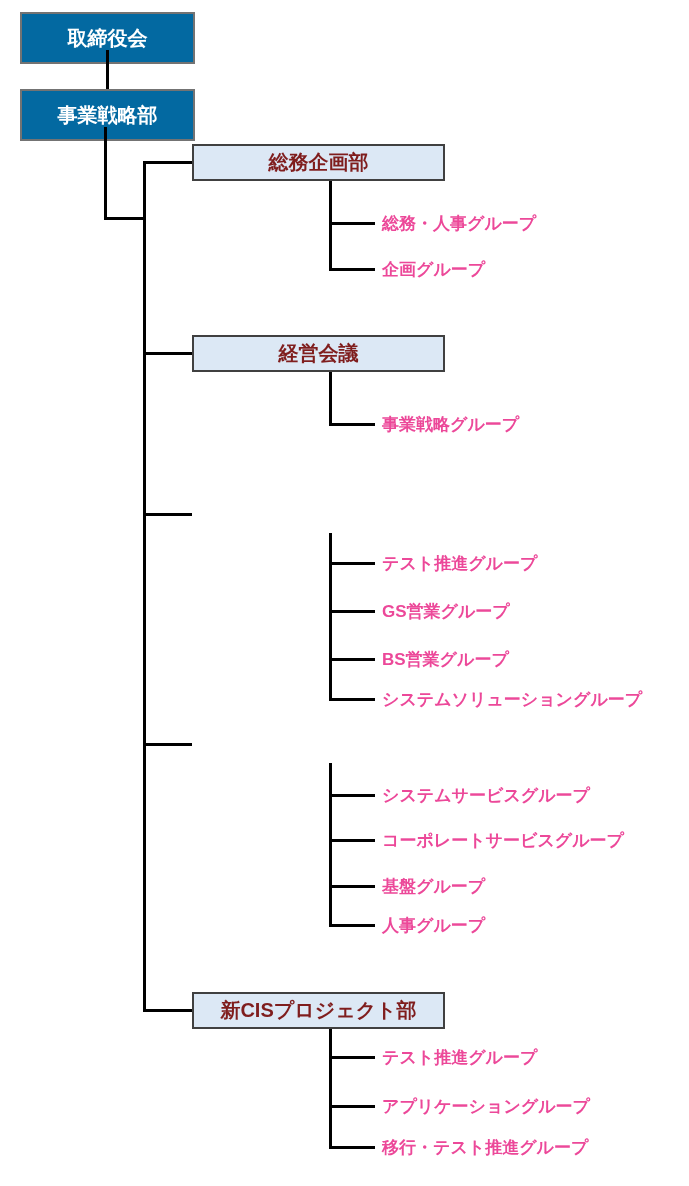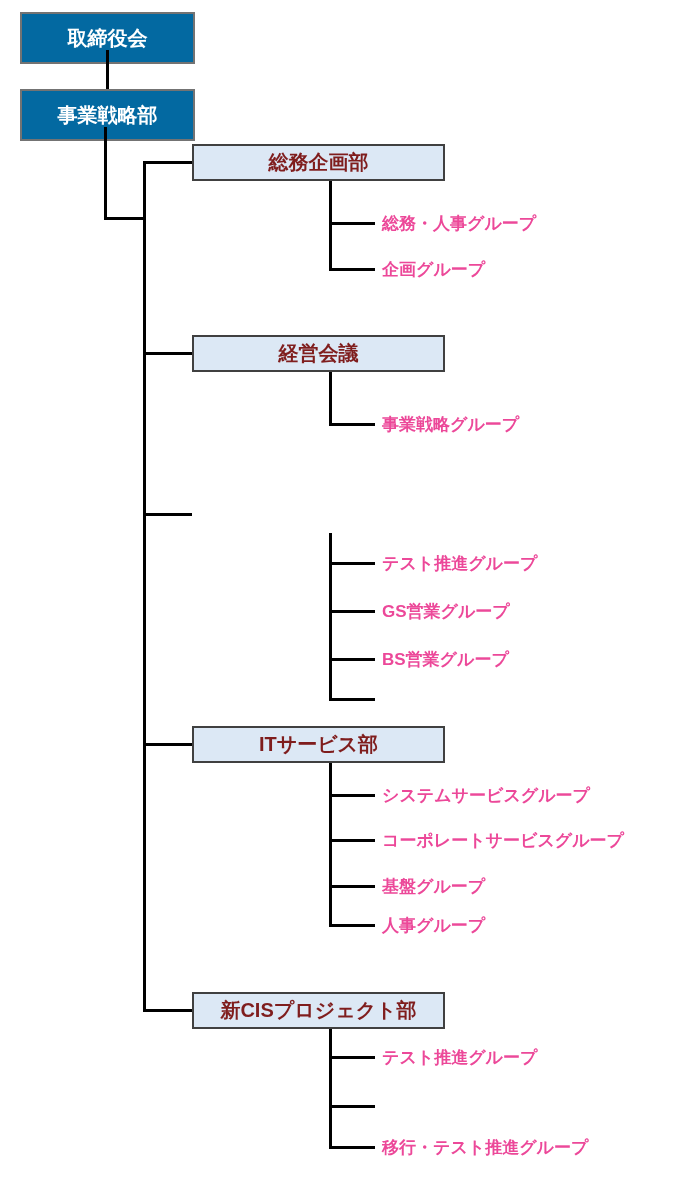--- a/index.html
+++ b/index.html
@@ -80,23 +80,20 @@
   <div class="hline" style="left:143px;top:513px;width:49px"></div>
   <div class="hline" style="left:143px;top:743px;width:49px"></div>
   <div class="hline" style="left:143px;top:1009px;width:49px"></div>
 
   <div class="box dept" style="left:192px;top:144px">
     <span>総務企画部</span>
   </div>
   <div class="box dept" style="left:192px;top:335px">
     <span>経営会議</span>
   </div>
-  <div class="box dept" style="left:192px;top:726px">
-    <span>ITサービス部</span>
-  </div>
   <div class="box dept" style="left:192px;top:992px">
     <span>新CISプロジェクト部</span>
   </div>
 
   <div class="vline" style="left:329px;top:181px;height:90px"></div>
   <div class="hline" style="left:329px;top:222px;width:46px"></div>
   <div class="hline" style="left:329px;top:268px;width:46px"></div>
   <div class="glabel" style="left:382px;top:213px">総務・人事グループ</div>
   <div class="glabel" style="left:382px;top:259px">企画グループ</div>
 
@@ -105,31 +102,33 @@
   <div class="glabel" style="left:382px;top:414px">事業戦略グループ</div>
 
   <div class="vline" style="left:329px;top:533px;height:168px"></div>
   <div class="hline" style="left:329px;top:562px;width:46px"></div>
   <div class="hline" style="left:329px;top:610px;width:46px"></div>
   <div class="hline" style="left:329px;top:658px;width:46px"></div>
   <div class="hline" style="left:329px;top:698px;width:46px"></div>
   <div class="glabel" style="left:382px;top:553px">テスト推進グループ</div>
   <div class="glabel" style="left:382px;top:601px">GS営業グループ</div>
   <div class="glabel" style="left:382px;top:649px">BS営業グループ</div>
+  <div class="glabel" style="left:382px;top:689px">システムソリューショングループ</div>
 
   <div class="vline" style="left:329px;top:763px;height:164px"></div>
   <div class="hline" style="left:329px;top:794px;width:46px"></div>
   <div class="hline" style="left:329px;top:839px;width:46px"></div>
   <div class="hline" style="left:329px;top:885px;width:46px"></div>
   <div class="hline" style="left:329px;top:924px;width:46px"></div>
   <div class="glabel" style="left:382px;top:830px">コーポレートサービスグループ</div>
   <div class="glabel" style="left:382px;top:785px">システムサービスグループ</div>
   <div class="glabel" style="left:382px;top:876px">基盤グループ</div>
   <div class="glabel" style="left:382px;top:915px">人事グループ</div>
 
   <div class="vline" style="left:329px;top:1029px;height:120px"></div>
   <div class="hline" style="left:329px;top:1056px;width:46px"></div>
   <div class="hline" style="left:329px;top:1105px;width:46px"></div>
   <div class="hline" style="left:329px;top:1146px;width:46px"></div>
   <div class="glabel" style="left:382px;top:1047px">テスト推進グループ</div>
+  <div class="glabel" style="left:382px;top:1096px">アプリケーショングループ</div>
   <div class="glabel" style="left:382px;top:1137px">移行・テスト推進グループ</div>
 
 </div>
 
 </body></html>

